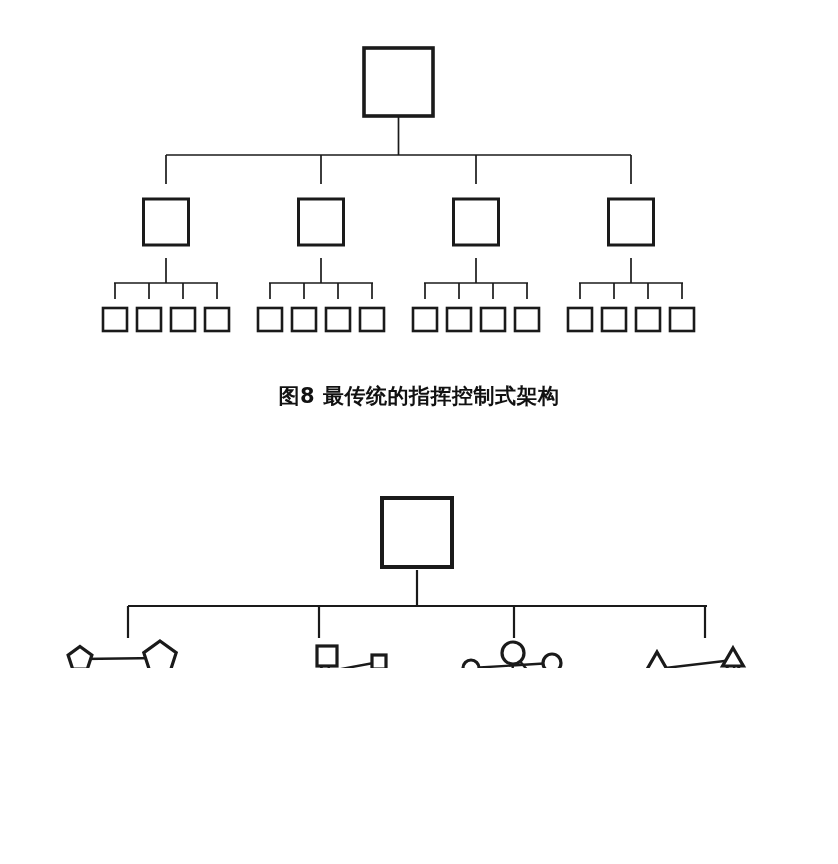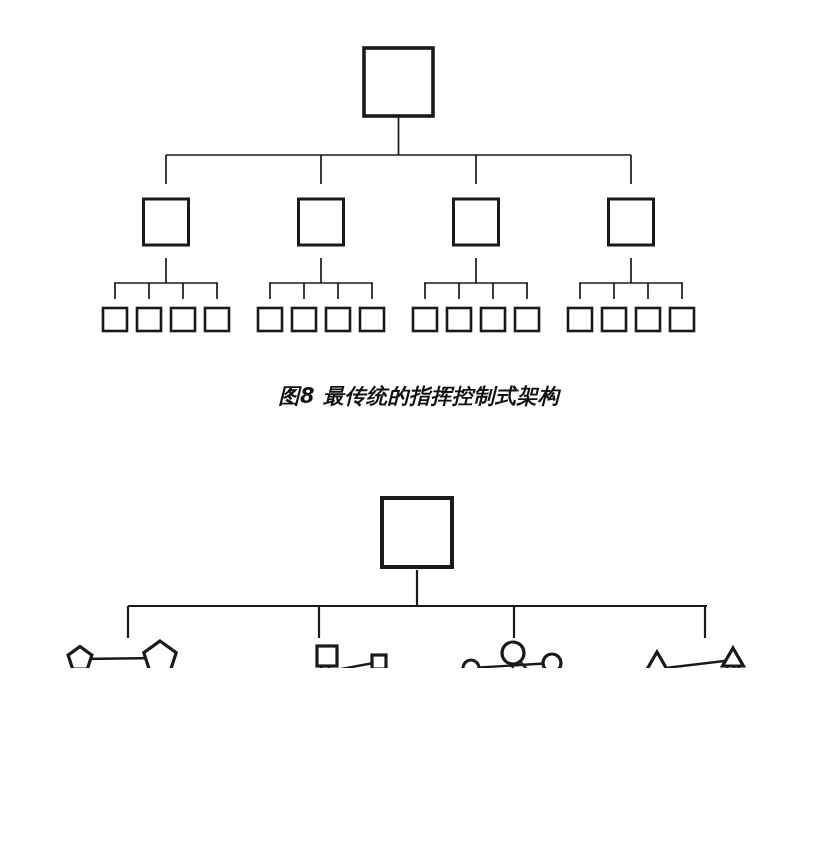--- a/index.html
+++ b/index.html
@@ -3,21 +3,20 @@
 <meta charset="utf-8">
 <style>
   html, body { margin: 0; padding: 0; background: #ffffff; }
   .page {
     position: relative;
     width: 838px;
     height: 668px;
     background: #ffffff;
     overflow: hidden;
     font-family: "DejaVu Sans", "Liberation Sans", sans-serif;
-    font-style: italic;
   }
   .diagram-canvas { position: absolute; top: 0; left: 0; }
   .caption {
     position: absolute;
     left: 0;
     width: 838px;
     text-align: center;
     font-weight: 700;
     font-size: 21px;
     line-height: 24px;

